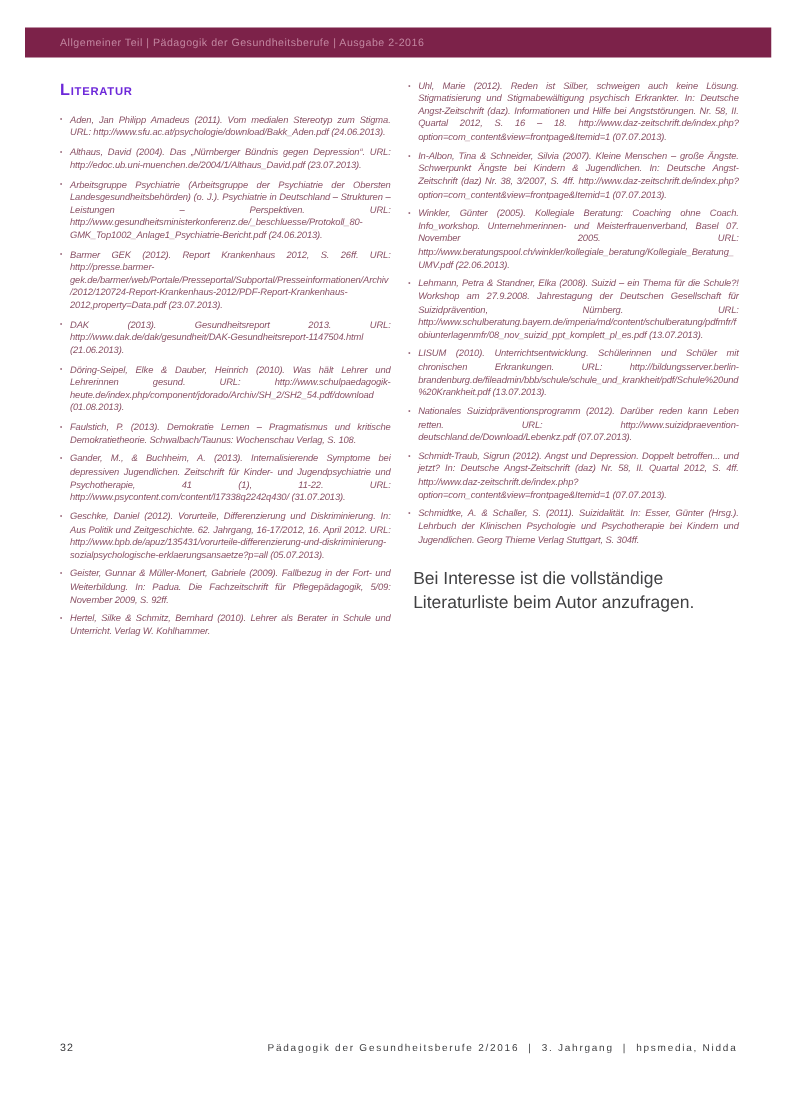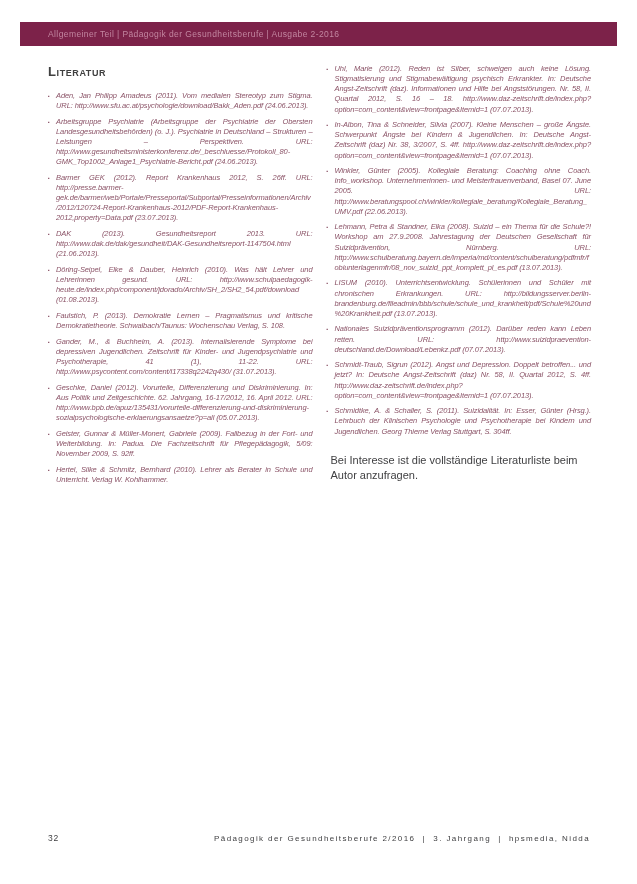--- a/index.html
+++ b/index.html
@@ -17,21 +17,21 @@
 
   .content{
     position:absolute;left:48px;top:64px;width:543px;
     display:flex;gap:14px;
   }
   .col{flex:1 1 0;min-width:0;}
 
   .lit-heading{
     margin:0 0 12px 0;
     font-variant:small-caps;
-    font-size:13px;font-weight:600;color:#404040;letter-spacing:.6px;
+    font-size:13px;font-weight:600;color:#6d28d9;letter-spacing:.6px;
   }
 
   ul.refs{list-style:none;margin:0;padding:0;}
   li.ref{
     position:relative;
     padding-left:8px;
     margin:0 0 5.5px 0;
     font-style:italic;
     font-size:7.5px;line-height:1.35;
     letter-spacing:-0.1px;
@@ -42,21 +42,21 @@
   }
   li.ref::before{
     content:"▪";
     position:absolute;left:0;top:0;
     font-size:5px;line-height:10px;
     color:#8a5266;font-style:normal;
   }
 
   .note{
     margin:16px 0 0 0;padding-left:4px;
-    font-size:11px;line-height:1.4;color:#414143;
+    font-size:14px;line-height:1.4;color:#414143;
     font-style:normal;
   }
 
   .footer{
     position:absolute;left:48px;right:47px;top:833px;
     display:flex;justify-content:space-between;align-items:flex-end;
   }
   .footer .pagenum{font-size:8.5px;color:#3e3e40;letter-spacing:.8px;}
   .footer .journal{font-size:8px;color:#3e3e40;letter-spacing:1.4px;white-space:pre;}
 </style>
@@ -68,37 +68,38 @@
   <div class="header-bar">
     <span class="bar-text">Allgemeiner Teil | Pädagogik der Gesundheitsberufe | Ausgabe 2-2016</span>
   </div>
 
   <div class="content">
 
     <div class="col">
       <h2 class="lit-heading">Literatur</h2>
       <ul class="refs" id="refs-left">
           <li class="ref">Aden, Jan Philipp Amadeus (2011). Vom medialen Stereotyp zum Stigma. URL: http://www.sfu.ac.at/psychologie/download/Bakk_Aden.pdf (24.06.2013).</li>
+          <li class="ref">Althaus, David (2004). Das „Nürnberger Bündnis gegen Depression“. URL: http://edoc.ub.uni-muenchen.de/2004/1/Althaus_David.pdf (23.07.2013).</li>
           <li class="ref">Arbeitsgruppe Psychiatrie (Arbeitsgruppe der Psychiatrie der Obersten Landesgesundheitsbehörden) (o. J.). Psychiatrie in Deutschland – Strukturen – Leistungen – Perspektiven. URL: http://www.gesundheitsministerkonferenz.de/_beschluesse/Protokoll_80-GMK_Top1002_Anlage1_Psychiatrie-Bericht.pdf (24.06.2013).</li>
           <li class="ref">Barmer GEK (2012). Report Krankenhaus 2012, S. 26ff. URL: http://presse.barmer-gek.de/barmer/web/Portale/Presseportal/Subportal/Presseinformationen/Archiv/2012/120724-Report-Krankenhaus-2012/PDF-Report-Krankenhaus-2012,property=Data.pdf (23.07.2013).</li>
           <li class="ref">DAK (2013). Gesundheitsreport 2013. URL: http://www.dak.de/dak/gesundheit/DAK-Gesundheitsreport-1147504.html (21.06.2013).</li>
           <li class="ref">Döring-Seipel, Elke &amp; Dauber, Heinrich (2010). Was hält Lehrer und Lehrerinnen gesund. URL: http://www.schulpaedagogik-heute.de/index.php/component/jdorado/Archiv/SH_2/SH2_54.pdf/download (01.08.2013).</li>
           <li class="ref">Faulstich, P. (2013). Demokratie Lernen – Pragmatismus und kritische Demokratietheorie. Schwalbach/Taunus: Wochenschau Verlag, S. 108.</li>
           <li class="ref">Gander, M., &amp; Buchheim, A. (2013). Internalisierende Symptome bei depressiven Jugendlichen. Zeitschrift für Kinder- und Jugendpsychiatrie und Psychotherapie, 41 (1), 11-22. URL: http://www.psycontent.com/content/l17338q2242q430/ (31.07.2013).</li>
           <li class="ref">Geschke, Daniel (2012). Vorurteile, Differenzierung und Diskriminierung. In: Aus Politik und Zeitgeschichte. 62. Jahrgang, 16-17/2012, 16. April 2012. URL: http://www.bpb.de/apuz/135431/vorurteile-differenzierung-und-diskriminierung-sozialpsychologische-erklaerungsansaetze?p=all (05.07.2013).</li>
           <li class="ref">Geister, Gunnar &amp; Müller-Monert, Gabriele (2009). Fallbezug in der Fort- und Weiterbildung. In: Padua. Die Fachzeitschrift für Pflegepädagogik, 5/09: November 2009, S. 92ff.</li>
           <li class="ref">Hertel, Silke &amp; Schmitz, Bernhard (2010). Lehrer als Berater in Schule und Unterricht. Verlag W. Kohlhammer.</li>
         </ul>
     </div>
 
     <div class="col">
       <ul class="refs" id="refs-right">
           <li class="ref">Uhl, Marie (2012). Reden ist Silber, schweigen auch keine Lösung. Stigmatisierung und Stigmabewältigung psychisch Erkrankter. In: Deutsche Angst-Zeitschrift (daz). Informationen und Hilfe bei Angststörungen. Nr. 58, II. Quartal 2012, S. 16 – 18. http://www.daz-zeitschrift.de/index.php?option=com_content&amp;view=frontpage&amp;Itemid=1 (07.07.2013).</li>
           <li class="ref">In-Albon, Tina &amp; Schneider, Silvia (2007). Kleine Menschen – große Ängste. Schwerpunkt Ängste bei Kindern &amp; Jugendlichen. In: Deutsche Angst-Zeitschrift (daz) Nr. 38, 3/2007, S. 4ff. http://www.daz-zeitschrift.de/index.php?option=com_content&amp;view=frontpage&amp;Itemid=1 (07.07.2013).</li>
-          <li class="ref">Winkler, Günter (2005). Kollegiale Beratung: Coaching ohne Coach. Info_workshop. Unternehmerinnen- und Meisterfrauenverband, Basel 07. June 2005. URL: http://www.beratungspool.ch/winkler/kollegiale_beratung/Kollegiale_Beratung_UMV.pdf (22.06.2013).</li>
+          <li class="ref">Winkler, Günter (2005). Kollegiale Beratung: Coaching ohne Coach. Info_workshop. Unternehmerinnen- und Meisterfrauenverband, Basel 07. November 2005. URL: http://www.beratungspool.ch/winkler/kollegiale_beratung/Kollegiale_Beratung_UMV.pdf (22.06.2013).</li>
           <li class="ref">Lehmann, Petra &amp; Standner, Elka (2008). Suizid – ein Thema für die Schule?! Workshop am 27.9.2008. Jahrestagung der Deutschen Gesellschaft für Suizidprävention, Nürnberg. URL: http://www.schulberatung.bayern.de/imperia/md/content/schulberatung/pdfmfr/fobiunterlagenmfr/08_nov_suizid_ppt_komplett_pl_es.pdf (13.07.2013).</li>
           <li class="ref">LISUM (2010). Unterrichtsentwicklung. Schülerinnen und Schüler mit chronischen Erkrankungen. URL: http://bildungsserver.berlin-brandenburg.de/fileadmin/bbb/schule/schule_und_krankheit/pdf/Schule%20und%20Krankheit.pdf (13.07.2013).</li>
           <li class="ref">Nationales Suizidpräventionsprogramm (2012). Darüber reden kann Leben retten. URL: http://www.suizidpraevention-deutschland.de/Download/Lebenkz.pdf (07.07.2013).</li>
           <li class="ref">Schmidt-Traub, Sigrun (2012). Angst und Depression. Doppelt betroffen... und jetzt? In: Deutsche Angst-Zeitschrift (daz) Nr. 58, II. Quartal 2012, S. 4ff. http://www.daz-zeitschrift.de/index.php?option=com_content&amp;view=frontpage&amp;Itemid=1 (07.07.2013).</li>
           <li class="ref">Schmidtke, A. &amp; Schaller, S. (2011). Suizidalität. In: Esser, Günter (Hrsg.). Lehrbuch der Klinischen Psychologie und Psychotherapie bei Kindern und Jugendlichen. Georg Thieme Verlag Stuttgart, S. 304ff.</li>
         </ul>
       <p class="note">Bei Interesse ist die vollständige Literaturliste beim Autor anzufragen.</p>
     </div>
 
   </div>

